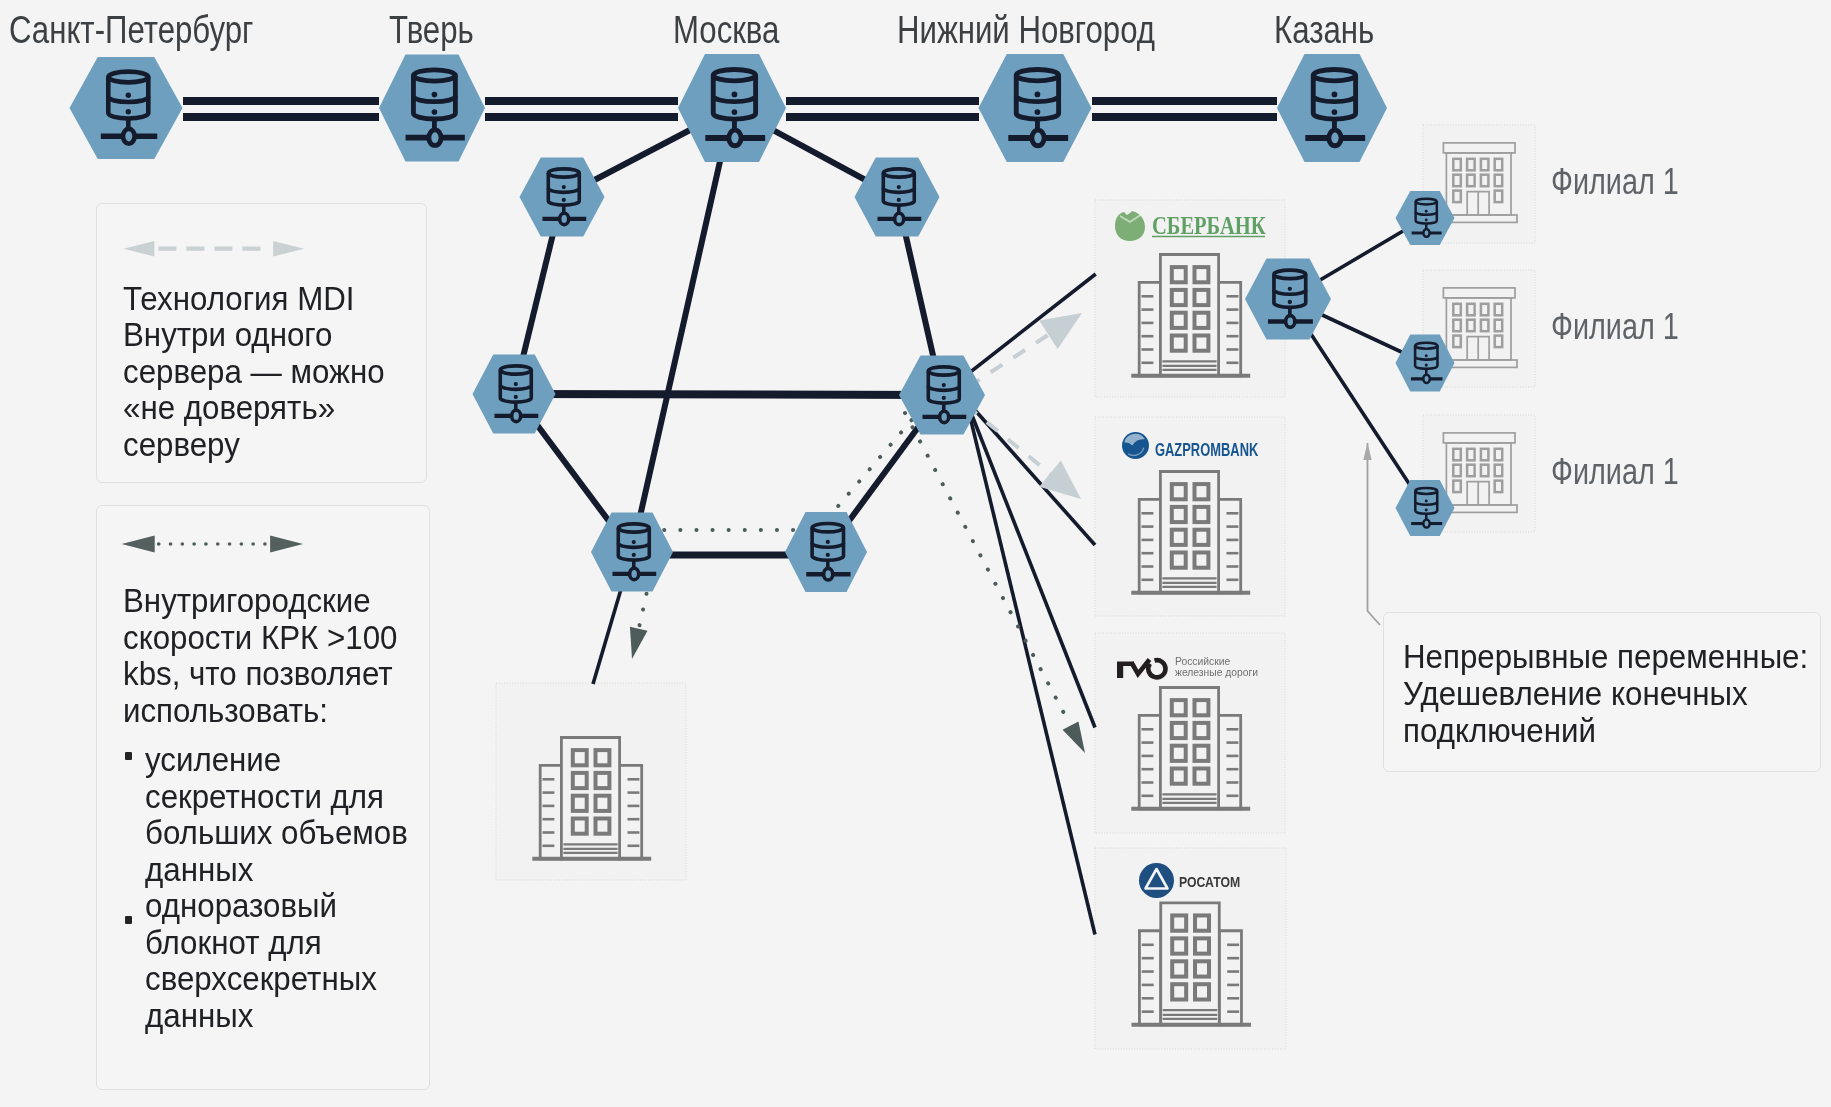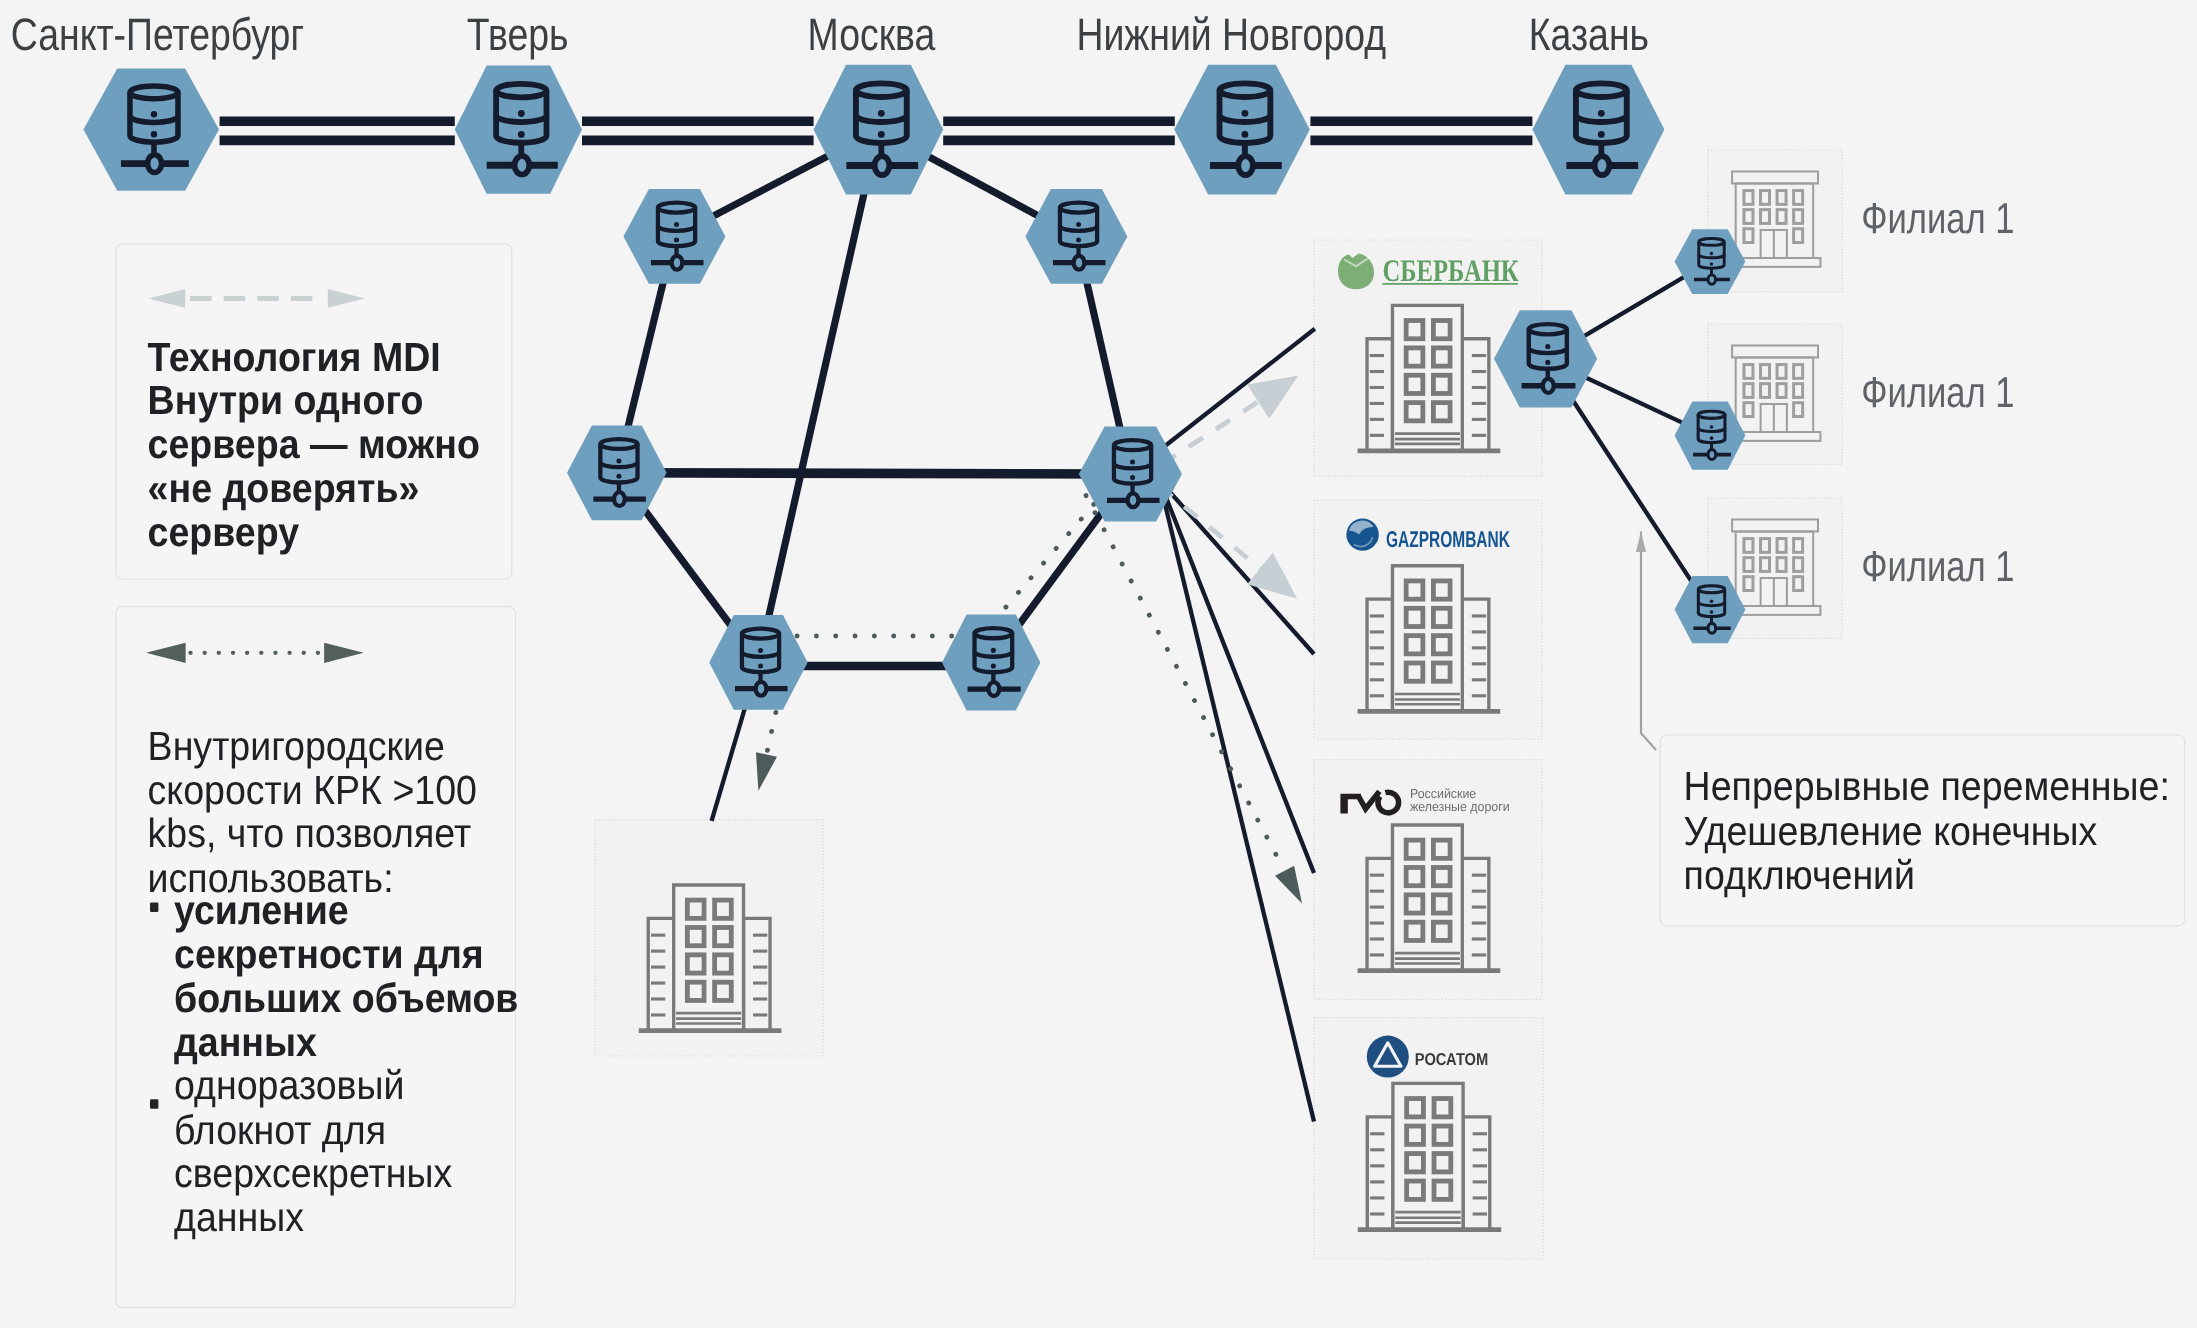--- a/index.html
+++ b/index.html
@@ -499,40 +499,40 @@
       <div class="city-label" style="left: 1274px; top: 9px;">Казань</div>
       <div class="branch-label" style="left: 1551px; top: 161px;">Филиал 1</div>
       <div class="branch-label" style="left: 1551px; top: 306px;">Филиал 1</div>
       <div class="branch-label" style="left: 1551px; top: 451px;">Филиал 1</div>
       <div class="infobox" style="left: 96px; top: 203px; width: 329px; height: 278px;"></div>
       <svg class="layer" viewBox="0 0 1831 1107" style="pointer-events: none;">
         <line x1="158.4" y1="248.7" x2="269.20000000000005" y2="248.7" stroke="#c9d1d3" stroke-width="4.2" stroke-linecap="butt" stroke-dasharray="18 10"></line>
         <path d="M123.4,248.7L154.4,240.89999999999998L154.4,256.5Z" fill="#c9d1d3"></path>
         <path d="M304.20000000000005,248.7L273.20000000000005,256.5L273.20000000000005,240.89999999999998Z" fill="#c9d1d3"></path>
       </svg>
-      <div class="infotext" style="position: absolute; left: 123px; top: 279.5px; font-weight: bold;">
+      <div class="infotext" style="position: absolute; left: 123px; top: 279.5px;">
         <div>Технология MDI</div>
         <div>Внутри одного</div>
         <div>сервера — можно</div>
         <div>«не доверять»</div>
         <div>серверу</div>
       </div>
       <div class="infobox" style="left: 96px; top: 505px; width: 332px; height: 583px;"></div>
       <svg class="layer" viewBox="0 0 1831 1107" style="pointer-events: none;">
         <line x1="158.7" y1="544" x2="266.1" y2="544" stroke="#53605e" stroke-width="3.6" stroke-linecap="round" stroke-dasharray="0.1 11.7"></line>
         <path d="M121.7,544L154.7,535.6L154.7,552.4Z" fill="#53605e"></path>
         <path d="M303.1,544L270.1,552.4L270.1,535.6Z" fill="#53605e"></path>
       </svg>
-      <div class="infotext" style="position: absolute; left: 123px; top: 604px;">
+      <div class="infotext" style="position: absolute; left: 123px; top: 582px;">
         <div>Внутригородские</div>
         <div>скорости КРК &gt;100</div>
         <div>kbs, что позволяет</div>
         <div>использовать:</div>
       </div>
-      <div class="infotext" style="position: absolute; left: 145px; top: 741px; width: 290px; font-weight: bold;">
+      <div class="infotext" style="position: absolute; left: 145px; top: 741px; width: 290px;">
         <div>усиление</div>
         <div>секретности для</div>
         <div>больших объемов</div>
         <div>данных</div>
       </div>
       <div style="position: absolute; left: 125.4px; top: 752.2px; width: 7px; height: 7.5px; background: rgb(36, 36, 36); border-radius: 1px;"></div>
       <div class="infotext" style="position: absolute; left: 145px; top: 887px; width: 290px;">
         <div>одноразовый</div>
         <div>блокнот для</div>
         <div>сверхсекретных</div>

